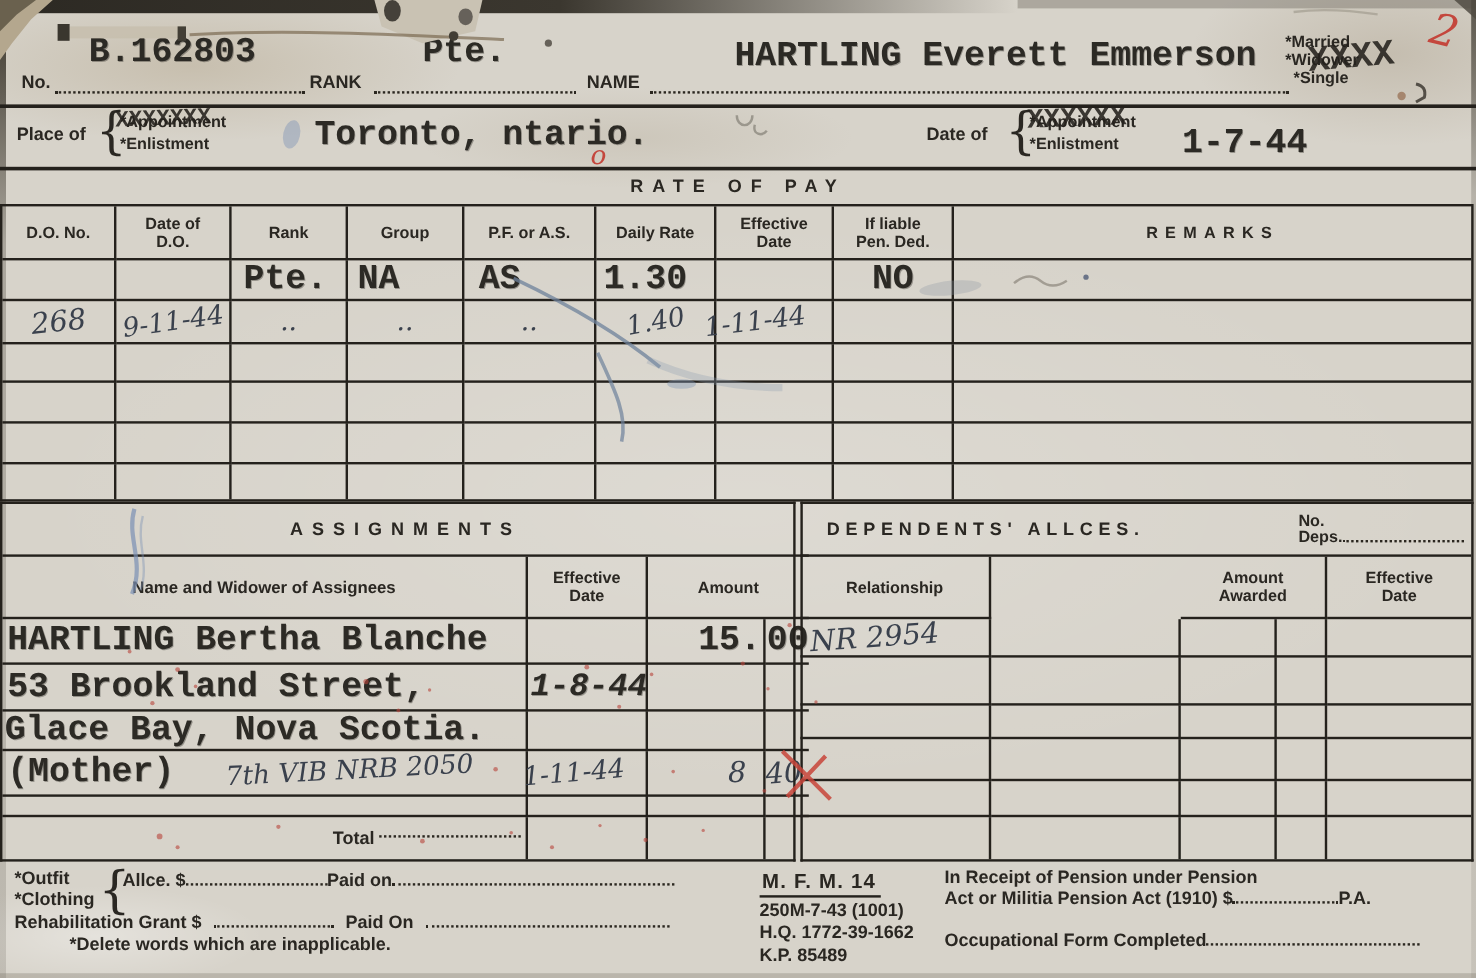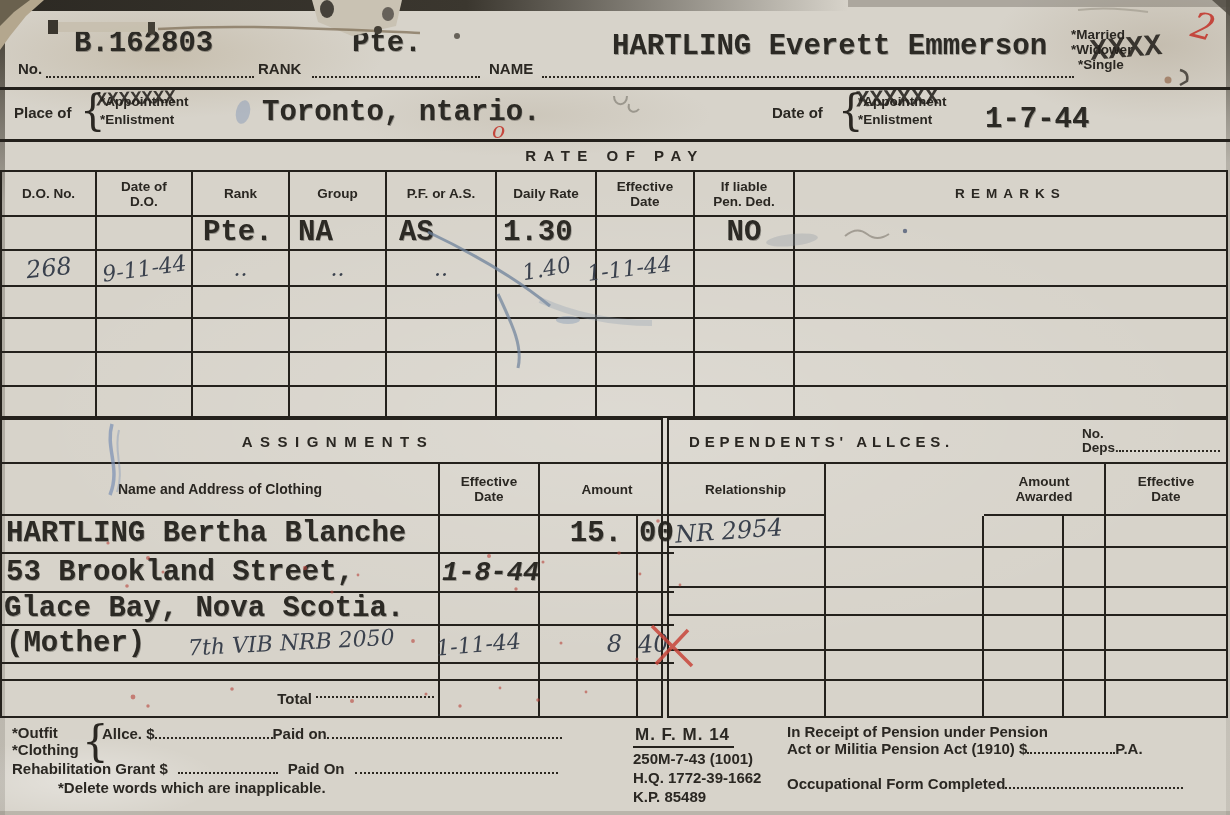--- a/index.html
+++ b/index.html
@@ -223,34 +223,34 @@
       <div class="c lx lb"></div>
   </div>
 
   <div class="t" style="left:0;top:418px;width:663px;height:300px;border-right:none;
        grid-template-columns:438px 100px 98px auto;
        grid-template-rows:44px 52px 38px 39px 33px 38px 17px auto;">
     <div class="band" style="justify-content:center;">
       <span class="sect-title">ASSIGNMENTS</span>
     </div>
     <div class="c">
-        <span class="h" style="font-size:14px;">Name and Address of Clothing</span>
+        <span class="h" style="font-size:14px;">Name and Widower of Assignees</span>
       </div>
     <div class="c">
         <span class="h"><span>Effective</span><br><span>Date</span></span>
       </div>
     <div class="c lx" style="grid-column:3/5;">
         <span class="h">Amount</span>
       </div>
 
     <div class="c al" style="padding-left:4px;">
         <span class="tw tw31">HARTLING Bertha Blanche</span>
       </div>
     <div class="c"></div>
-    <div class="c ar" style="padding-right:14px;align-items:center;">
+    <div class="c ar" style="padding-right:2px;align-items:center;">
         <span class="tw tw31">15.</span>
       </div>
     <div class="c lx al" style="padding-left:1px;">
         <span class="tw tw31">00</span>
       </div>
 
     <div class="c al" style="padding-left:4px;">
         <span class="tw tw31">53 Brookland Street,</span>
       </div>
     <div class="c al" style="padding-left:2px;">

